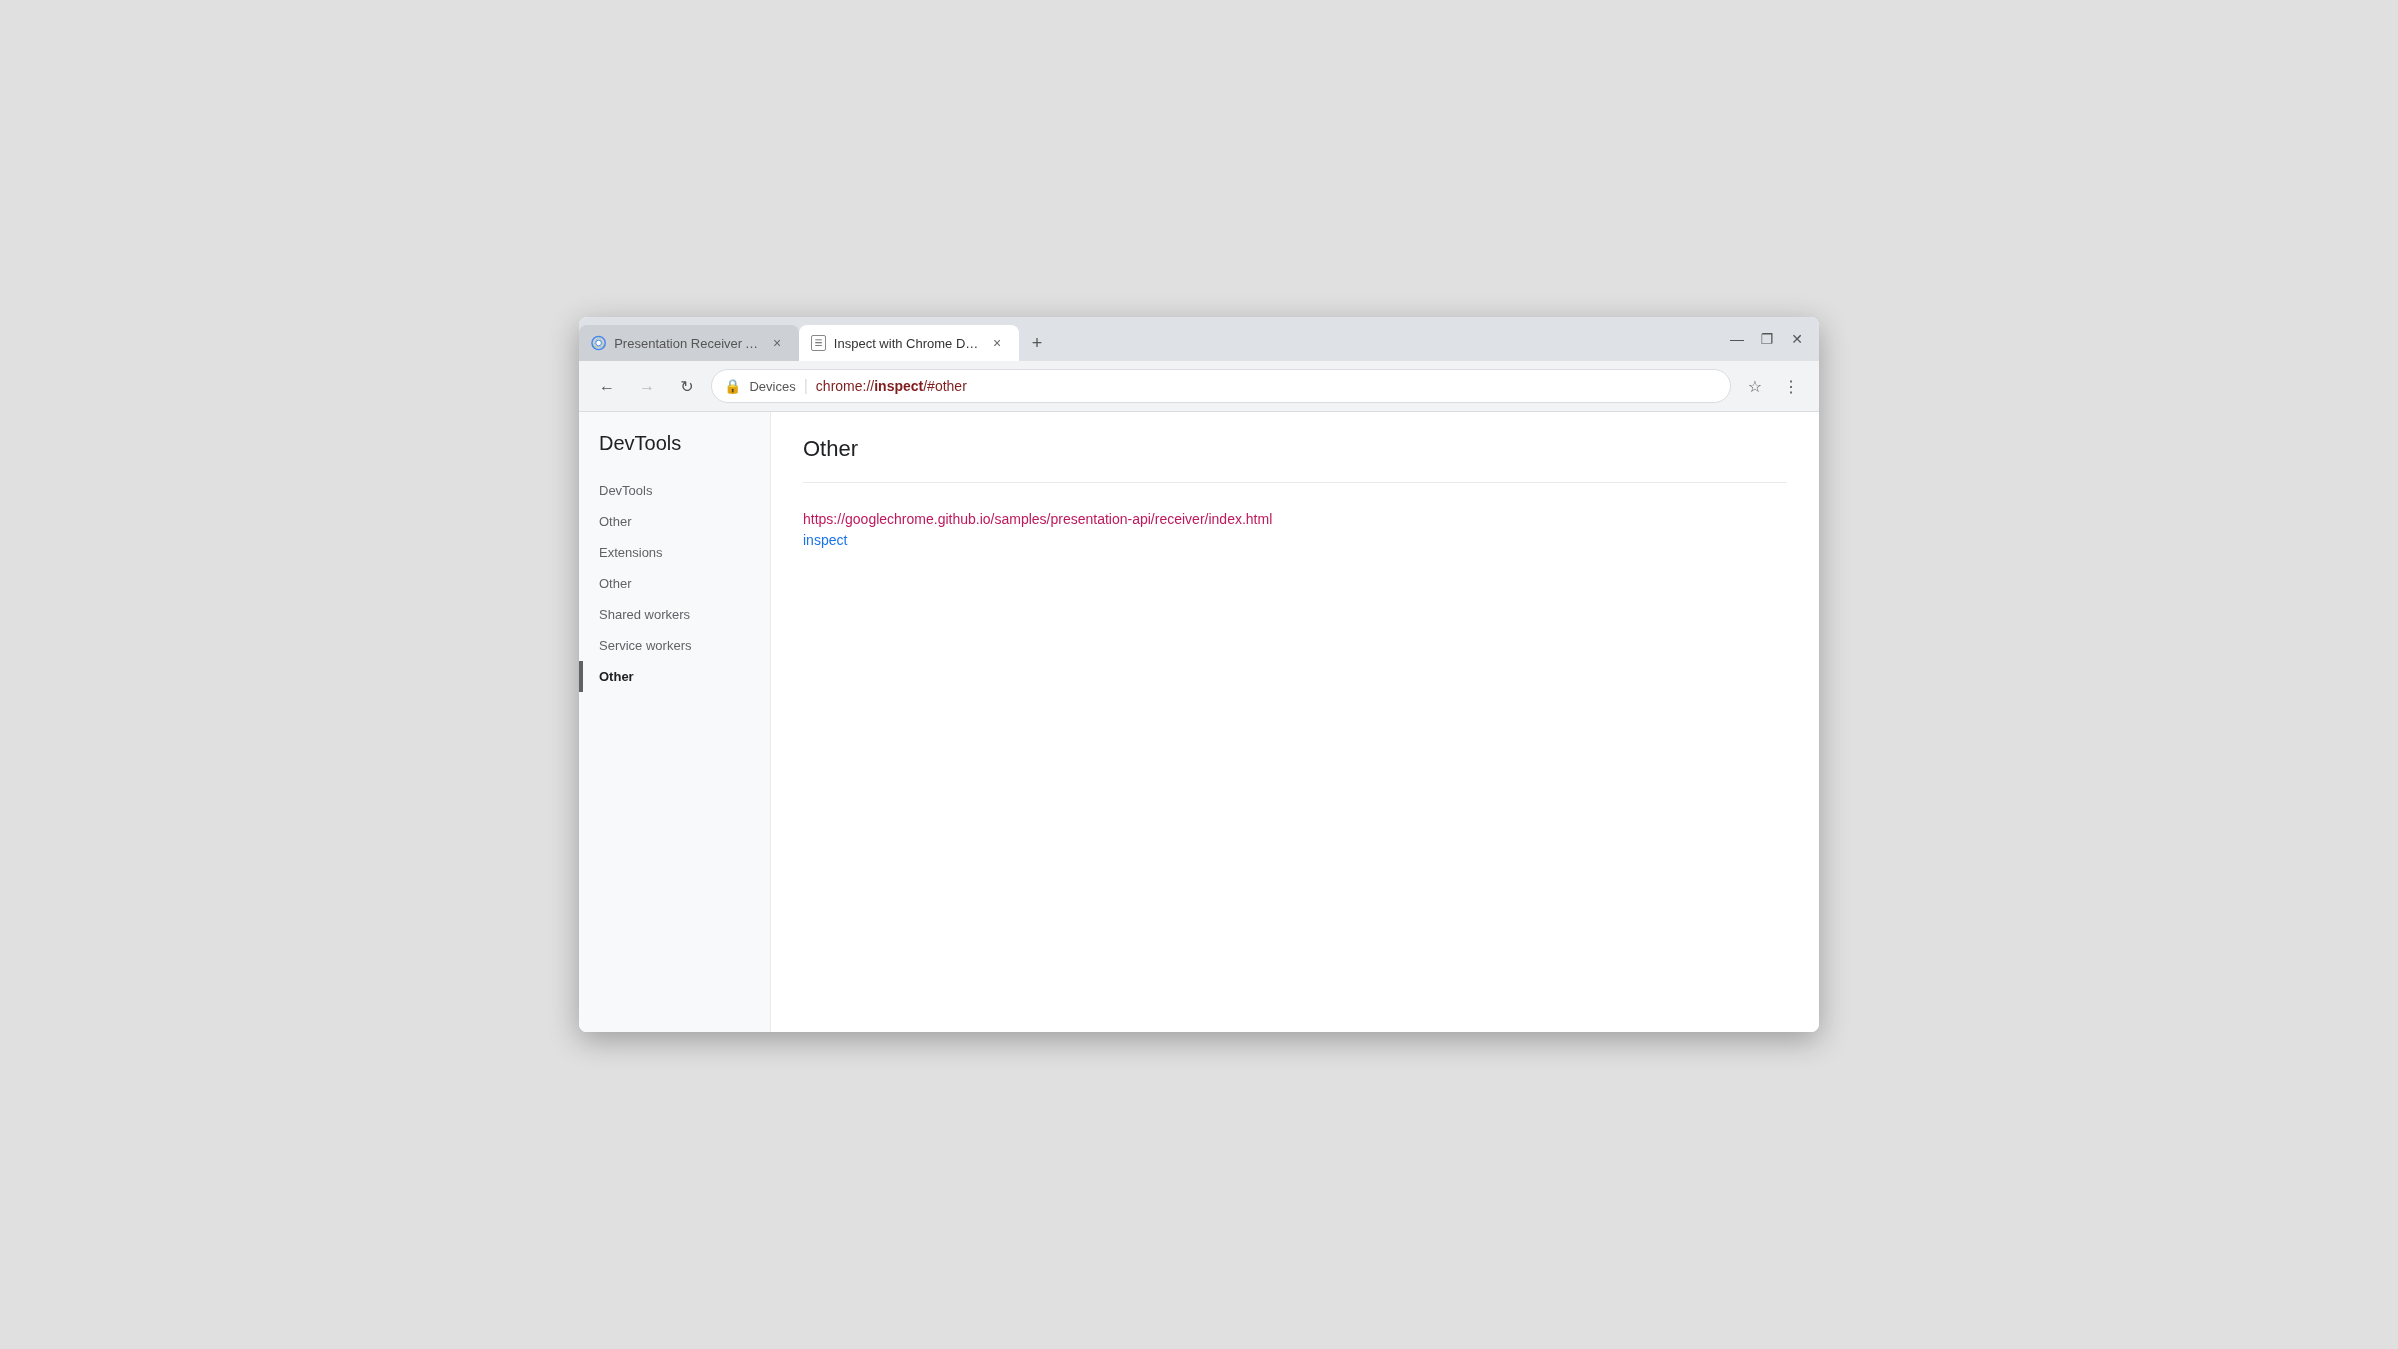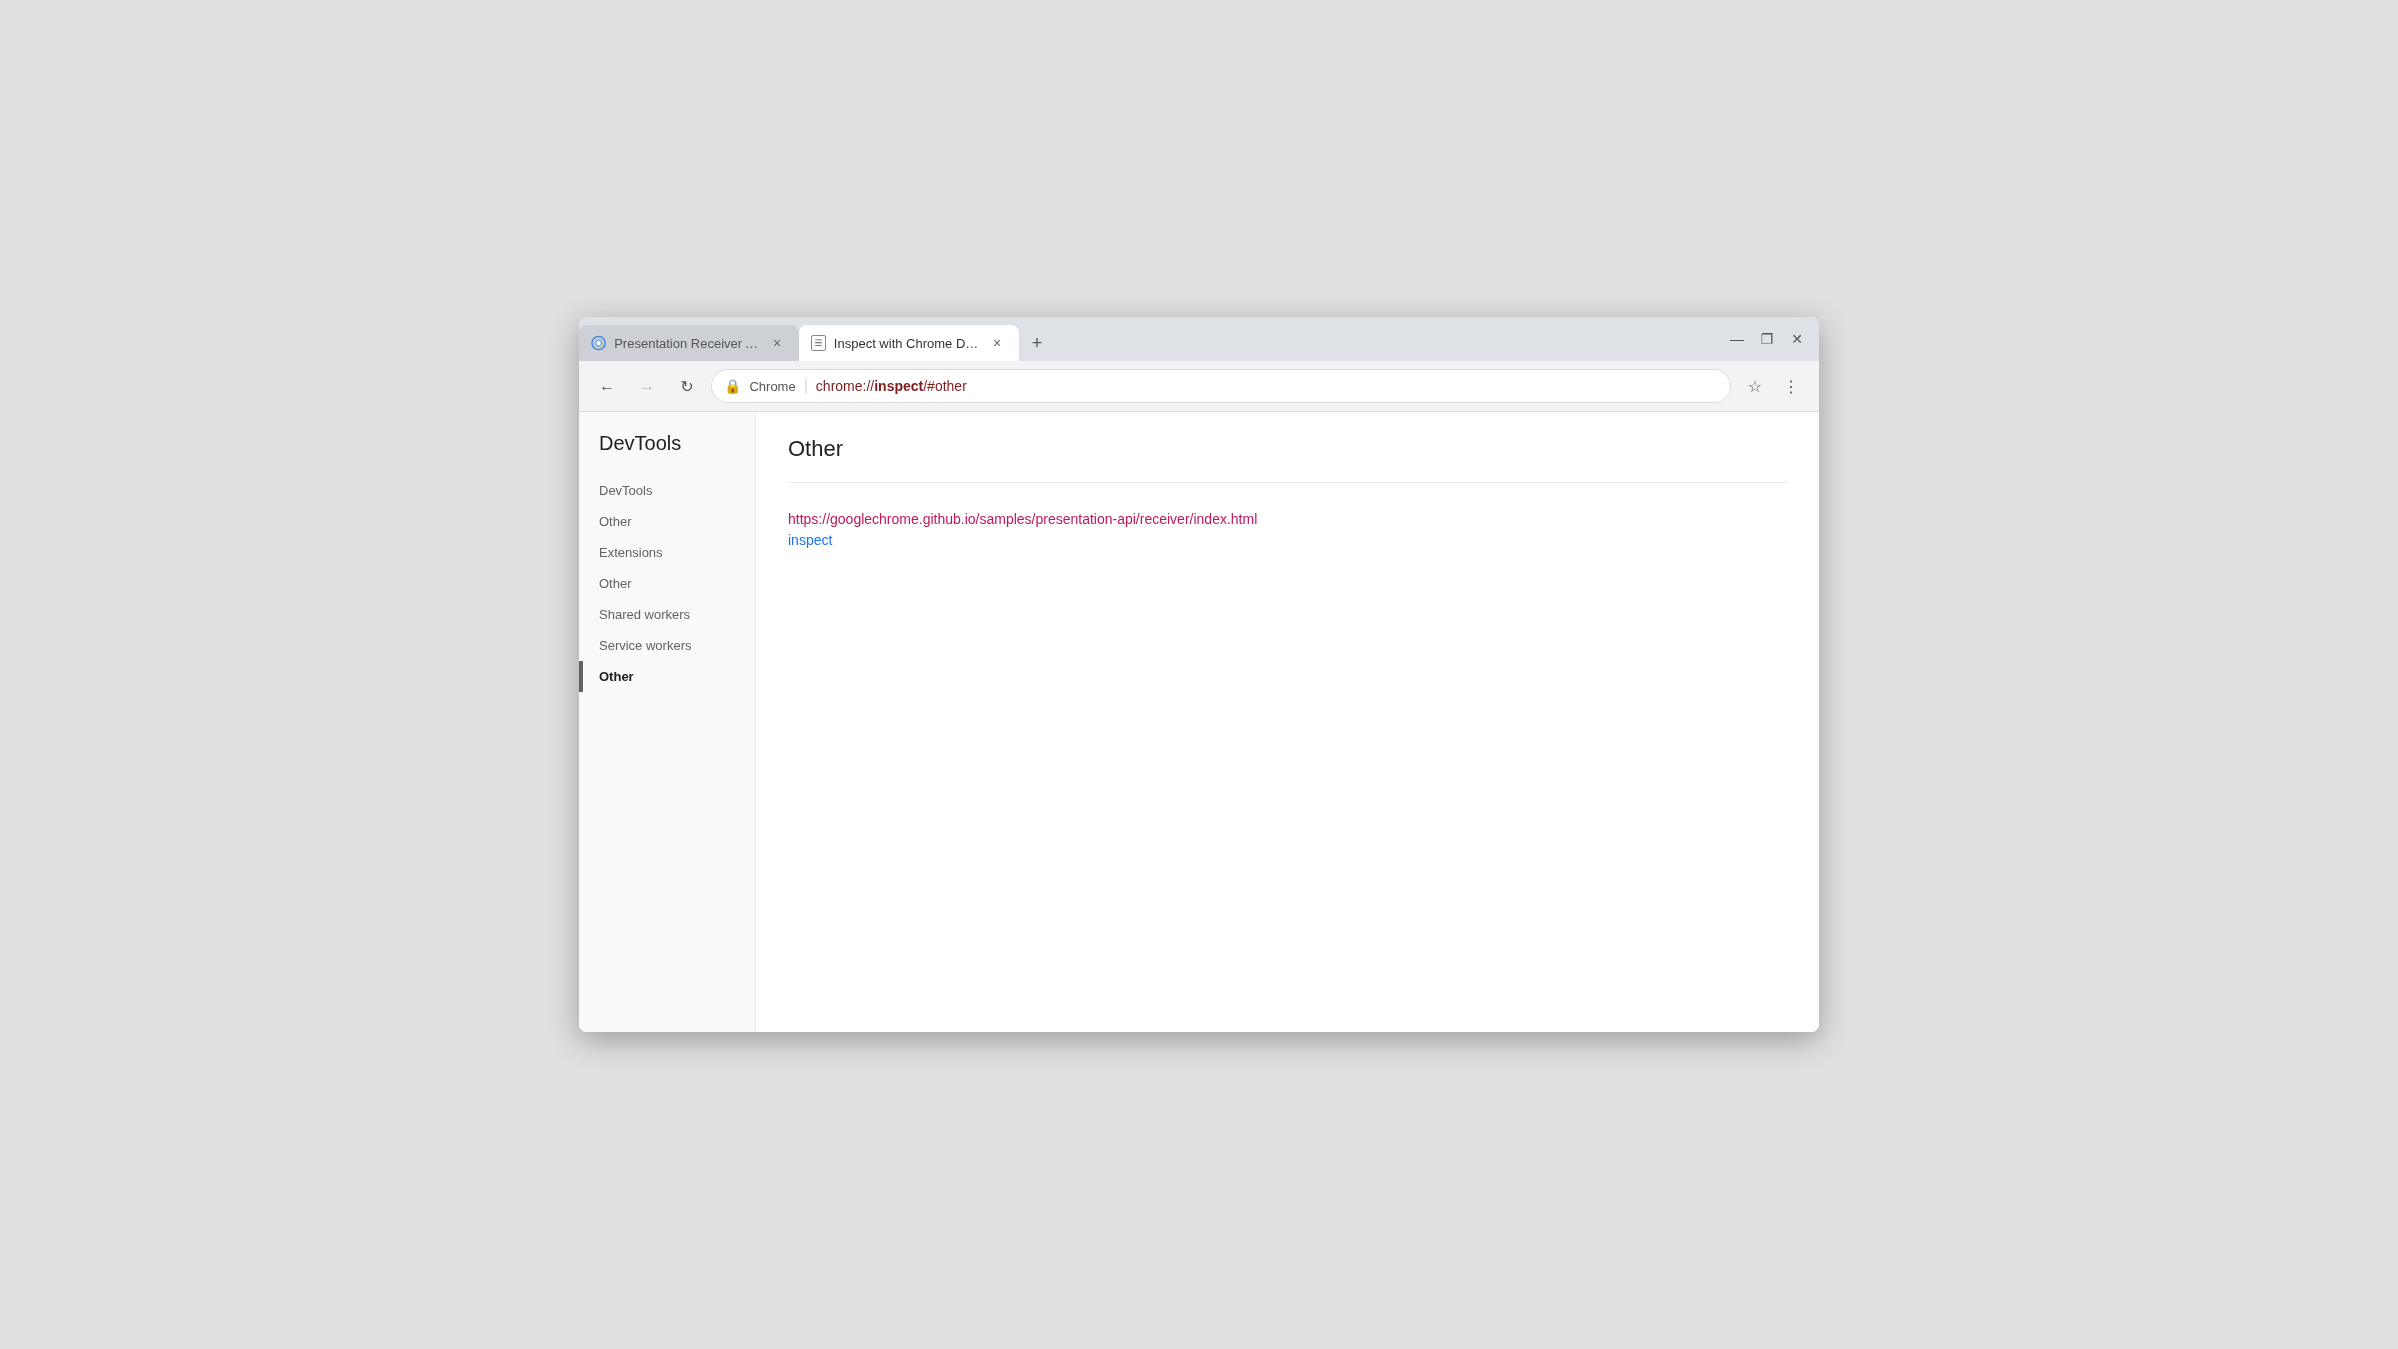--- a/index.html
+++ b/index.html
@@ -191,21 +191,21 @@
 
     
     .browser-content {
       display: flex;
       background: #fff;
       min-height: 620px;
     }
 
     
     .sidebar {
-      width: 177px;
+      width: 192px;
       background: #f8f9fa;
       border-right: 1px solid #e8eaed;
       padding: 20px 0;
       flex-shrink: 0;
     }
 
     .sidebar-title {
       font-size: 20px;
       font-weight: 400;
       color: #202124;
@@ -332,21 +332,21 @@
     </div>
   </div>
 
   <div class="address-bar">
     <button class="nav-btn">←</button>
     <button class="nav-btn disabled">→</button>
     <button class="nav-btn">↻</button>
 
     <div class="omnibox">
       <span class="security-icon">🔒</span>
-      <span class="site-label">Chrome</span>
+      <span class="site-label">Devices</span>
       <span class="separator">|</span>
       <span class="url-text">
         <span>chrome://</span><span class="bold-part">inspect</span><span>/#other</span>
       </span>
     </div>
 
     <div class="address-bar-right">
       <button class="addr-btn">☆</button>
       <button class="addr-btn">⋮</button>
     </div>

